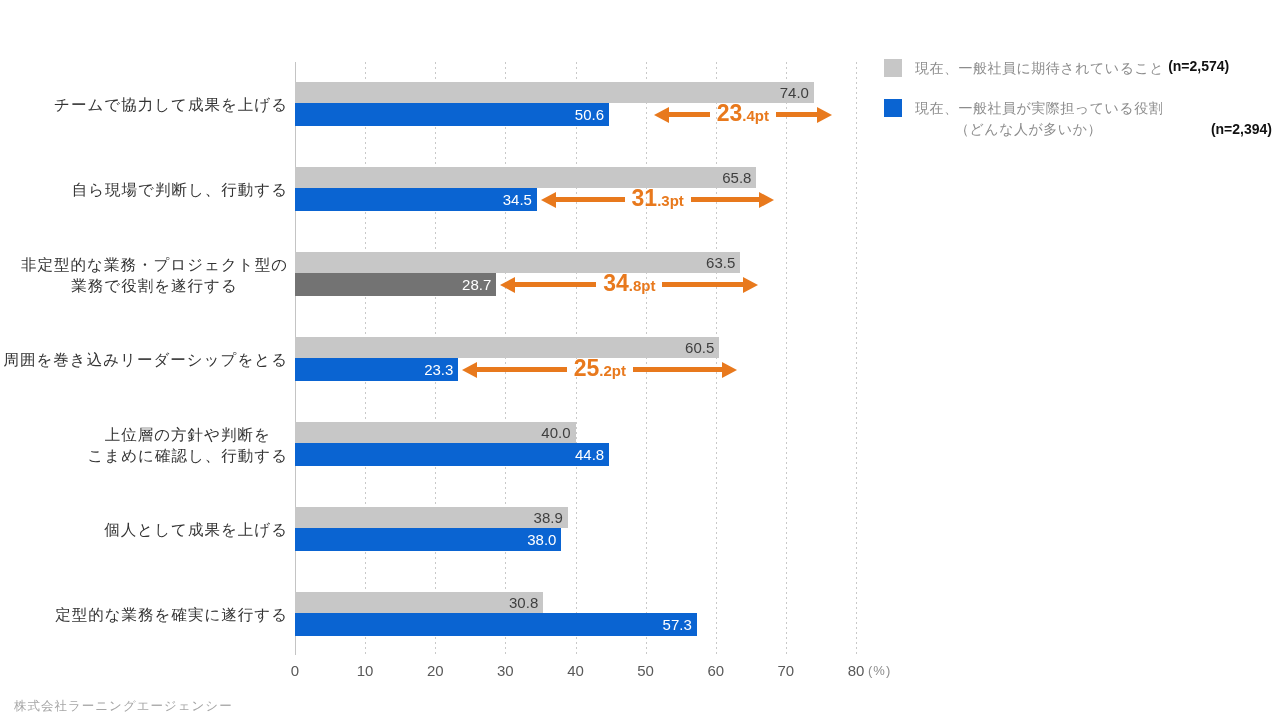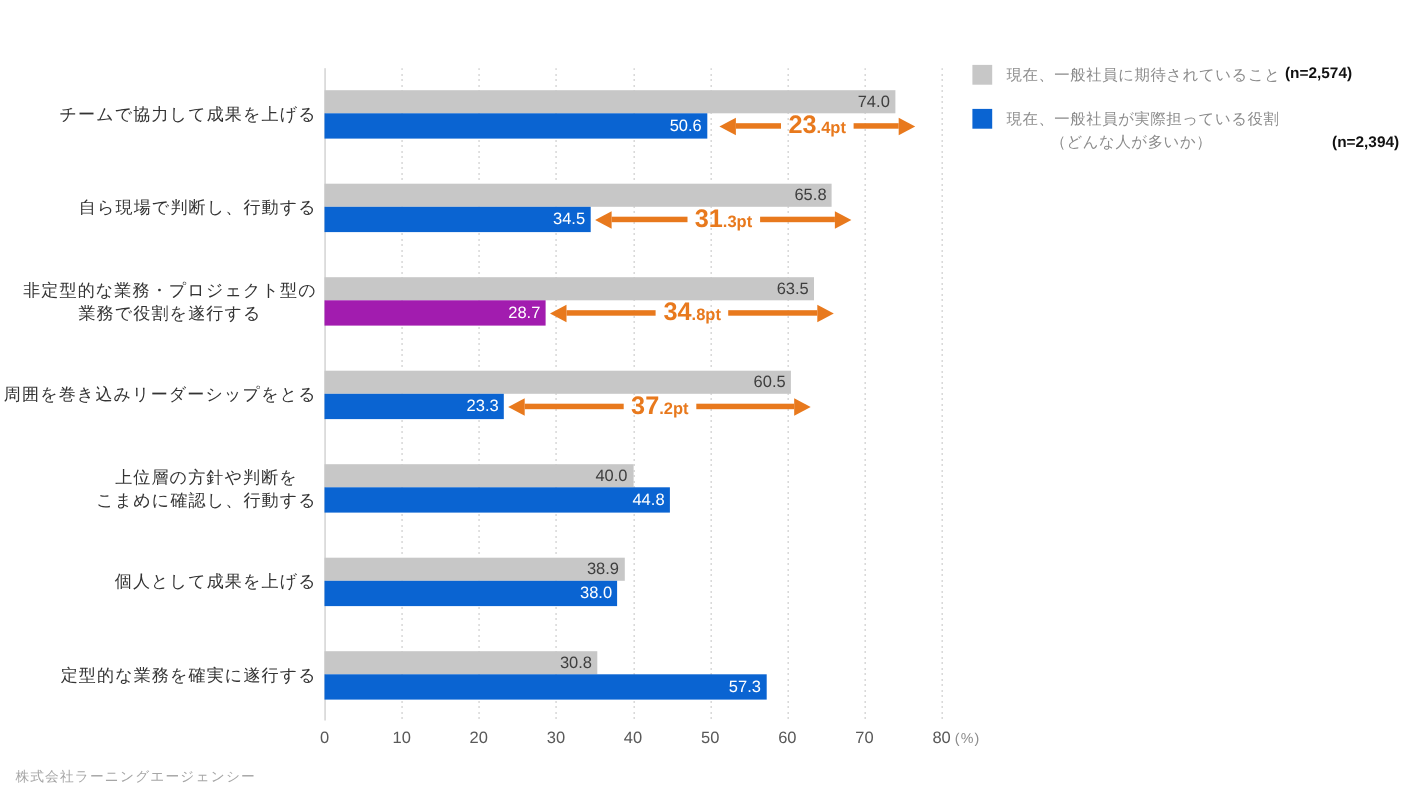--- a/index.html
+++ b/index.html
@@ -86,21 +86,21 @@
         <div class="gridline" style="left: 140.25px;"></div>
         <div class="gridline" style="left: 210.375px;"></div>
         <div class="gridline" style="left: 280.5px;"></div>
         <div class="gridline" style="left: 350.625px;"></div>
         <div class="gridline" style="left: 420.75px;"></div>
         <div class="gridline" style="left: 490.875px;"></div>
         <div class="gridline" style="left: 561px;"></div>
         <div class="bar expected" style="left: 0px; top: 20px; width: 518.925px; background: rgb(199, 199, 199);">
           <span class="val">74.0</span>
         </div>
-        <div class="bar actual" style="left: 0px; top: 41px; width: 348px; background: rgb(10, 100, 210);">
+        <div class="bar actual" style="left: 0px; top: 41px; width: 314px; background: rgb(10, 100, 210);">
           <span class="val">50.6</span>
         </div>
         <div class="diff" style="left: 358.832px; top: 41px; width: 178.093px;">
           <div class="ah" style="border-right: 15px solid rgb(232, 121, 29);"></div>
           <div class="shaft" style="background: rgb(232, 121, 29);"></div>
           <div class="diff-text" style="color: rgb(232, 121, 29);"><span class="diff-big">23</span><span class="diff-small">.4pt</span></div>
           <div class="shaft" style="background: rgb(232, 121, 29);"></div>
           <div class="ah" style="border-left: 15px solid rgb(232, 121, 29);"></div>
         </div>
         <div class="bar expected" style="left: 0px; top: 105px; width: 461.423px; background: rgb(199, 199, 199);">
@@ -112,40 +112,40 @@
         <div class="diff" style="left: 245.931px; top: 126px; width: 233.491px;">
           <div class="ah" style="border-right: 15px solid rgb(232, 121, 29);"></div>
           <div class="shaft" style="background: rgb(232, 121, 29);"></div>
           <div class="diff-text" style="color: rgb(232, 121, 29);"><span class="diff-big">31</span><span class="diff-small">.3pt</span></div>
           <div class="shaft" style="background: rgb(232, 121, 29);"></div>
           <div class="ah" style="border-left: 15px solid rgb(232, 121, 29);"></div>
         </div>
         <div class="bar expected" style="left: 0px; top: 190px; width: 445.294px; background: rgb(199, 199, 199);">
           <span class="val">63.5</span>
         </div>
-        <div class="bar actual" style="left: 0px; top: 211px; width: 201.259px; background: #a21caf;">
+        <div class="bar actual" style="left: 0px; top: 211px; width: 201.259px; background: #737373;">
           <span class="val">28.7</span>
         </div>
         <div class="diff" style="left: 205.259px; top: 211px; width: 258.035px;">
           <div class="ah" style="border-right: 15px solid rgb(232, 121, 29);"></div>
           <div class="shaft" style="background: rgb(232, 121, 29);"></div>
           <div class="diff-text" style="color: rgb(232, 121, 29);"><span class="diff-big">34</span><span class="diff-small">.8pt</span></div>
           <div class="shaft" style="background: rgb(232, 121, 29);"></div>
           <div class="ah" style="border-left: 15px solid rgb(232, 121, 29);"></div>
         </div>
         <div class="bar expected" style="left: 0px; top: 275px; width: 424.256px; background: rgb(199, 199, 199);">
           <span class="val">60.5</span>
         </div>
         <div class="bar actual" style="left: 0px; top: 296px; width: 163.391px; background: rgb(10, 100, 210);">
           <span class="val">23.3</span>
         </div>
         <div class="diff" style="left: 167.391px; top: 296px; width: 274.865px;">
           <div class="ah" style="border-right: 15px solid rgb(232, 121, 29);"></div>
           <div class="shaft" style="background: rgb(232, 121, 29);"></div>
-          <div class="diff-text" style="color: rgb(232, 121, 29);"><span class="diff-big">37</span><span class="diff-small">.2pt</span></div>
+          <div class="diff-text" style="color: rgb(232, 121, 29);"><span class="diff-big">25</span><span class="diff-small">.2pt</span></div>
           <div class="shaft" style="background: rgb(232, 121, 29);"></div>
           <div class="ah" style="border-left: 15px solid rgb(232, 121, 29);"></div>
         </div>
         <div class="bar expected" style="left: 0px; top: 360px; width: 280.5px; background: rgb(199, 199, 199);">
           <span class="val">40.0</span>
         </div>
         <div class="bar actual" style="left: 0px; top: 381px; width: 314.16px; background: rgb(10, 100, 210);">
           <span class="val">44.8</span>
         </div>
         <div class="bar expected" style="left: 0px; top: 445px; width: 272.786px; background: rgb(199, 199, 199);">

